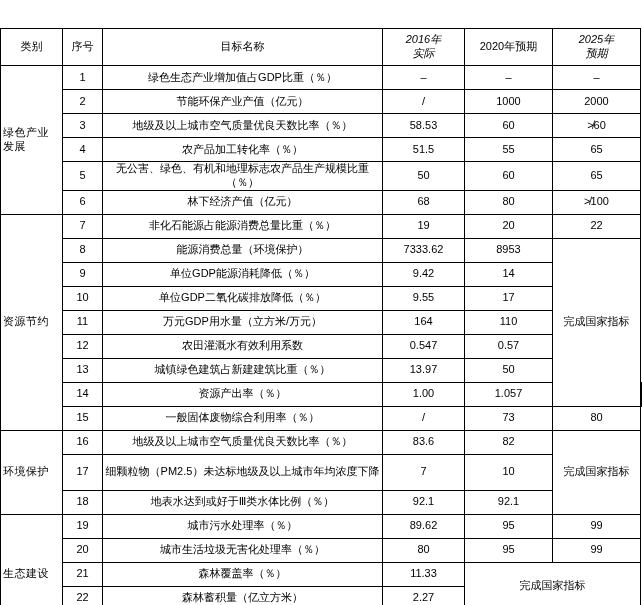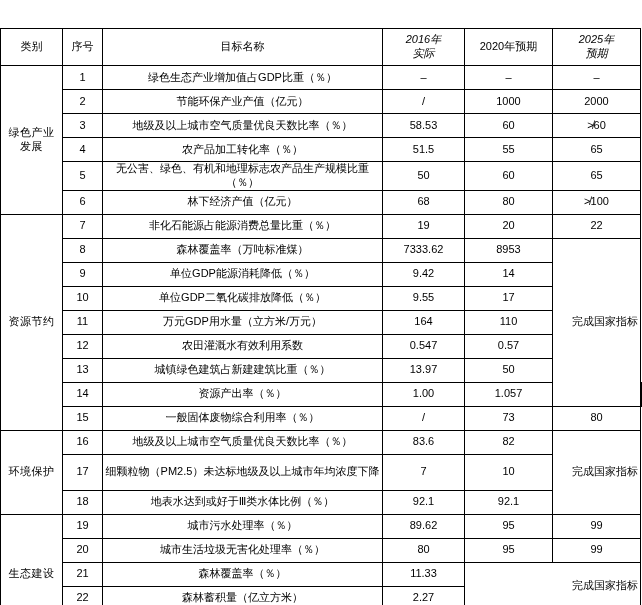--- a/index.html
+++ b/index.html
@@ -41,39 +41,39 @@
   col.c-y25 { width: 88px; }
 
   th.hd {
     text-align: center;
     height: 36px;
     font-size: 11.5px;
   }
   th.hd .two-line { display: block; font-style: italic; }
 
   td.cat {
-    text-align: center;
+    text-align: left;
     font-size: 13px;
     letter-spacing: 0.5px;
   }
   td.no {
     text-align: center;
     font-size: 11px;
   }
   td.name {
     text-align: center;
     font-size: 11.5px;
     padding-left: 4px;
   }
   td.val {
     text-align: center;
     font-size: 11px;
   }
   td.merged-note {
-    text-align: right;
+    text-align: center;
     font-size: 12px;
     line-height: 1.5;
   }
   tr.r { height: 24px; }
   tr.r-tall { height: 36px; }
 </style>
 </head>
 <body>
 
 <div id="sheet">
@@ -151,21 +151,21 @@
     <tr class="r">
       <td class="cat" rowspan="9">资源节约</td>
       <td class="no">7</td>
       <td class="name">非化石能源占能源消费总量比重（％）</td>
       <td class="val">19</td>
       <td class="val">20</td>
       <td class="val">22</td>
     </tr>
     <tr class="r">
       <td class="no">8</td>
-      <td class="name">森林覆盖率（万吨标准煤）</td>
+      <td class="name">能源消费总量（环境保护）</td>
       <td class="val">7333.62</td>
       <td class="val">8953</td>
       <td class="merged-note" rowspan="7">完成国家指标</td>
     </tr>
     <tr class="r">
       <td class="no">9</td>
       <td class="name">单位GDP能源消耗降低（％）</td>
       <td class="val">9.42</td>
       <td class="val">14</td>
     </tr>

